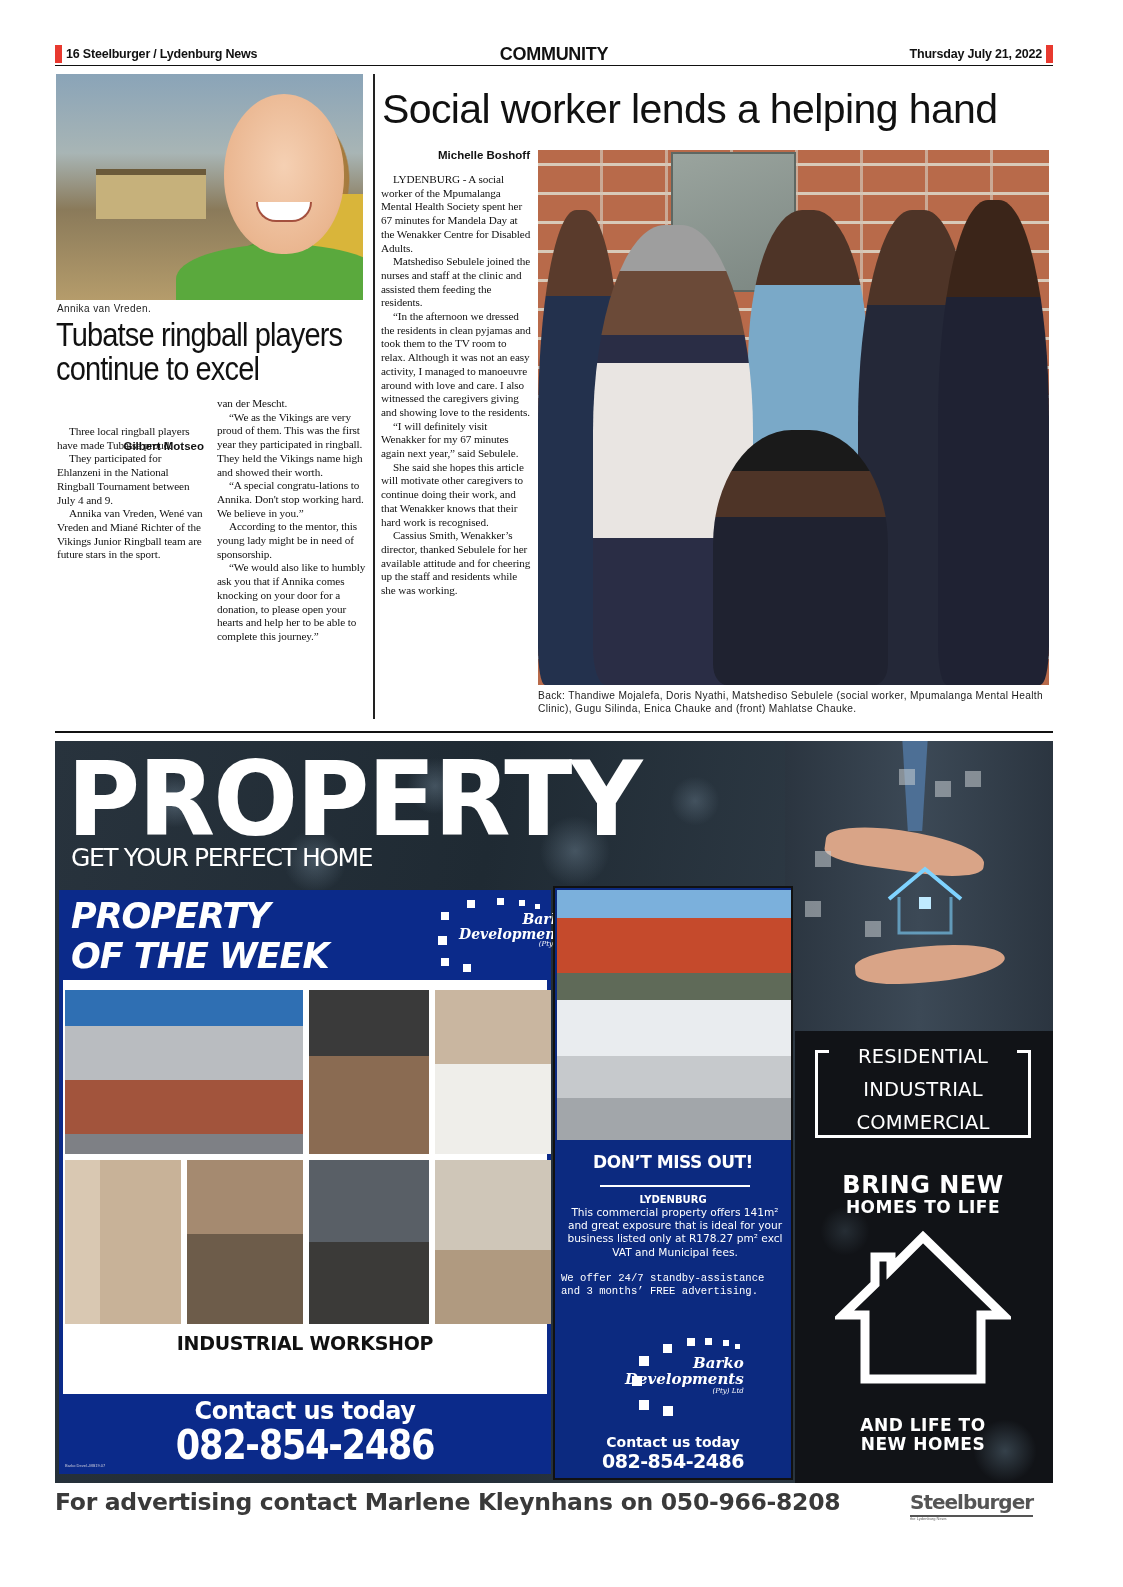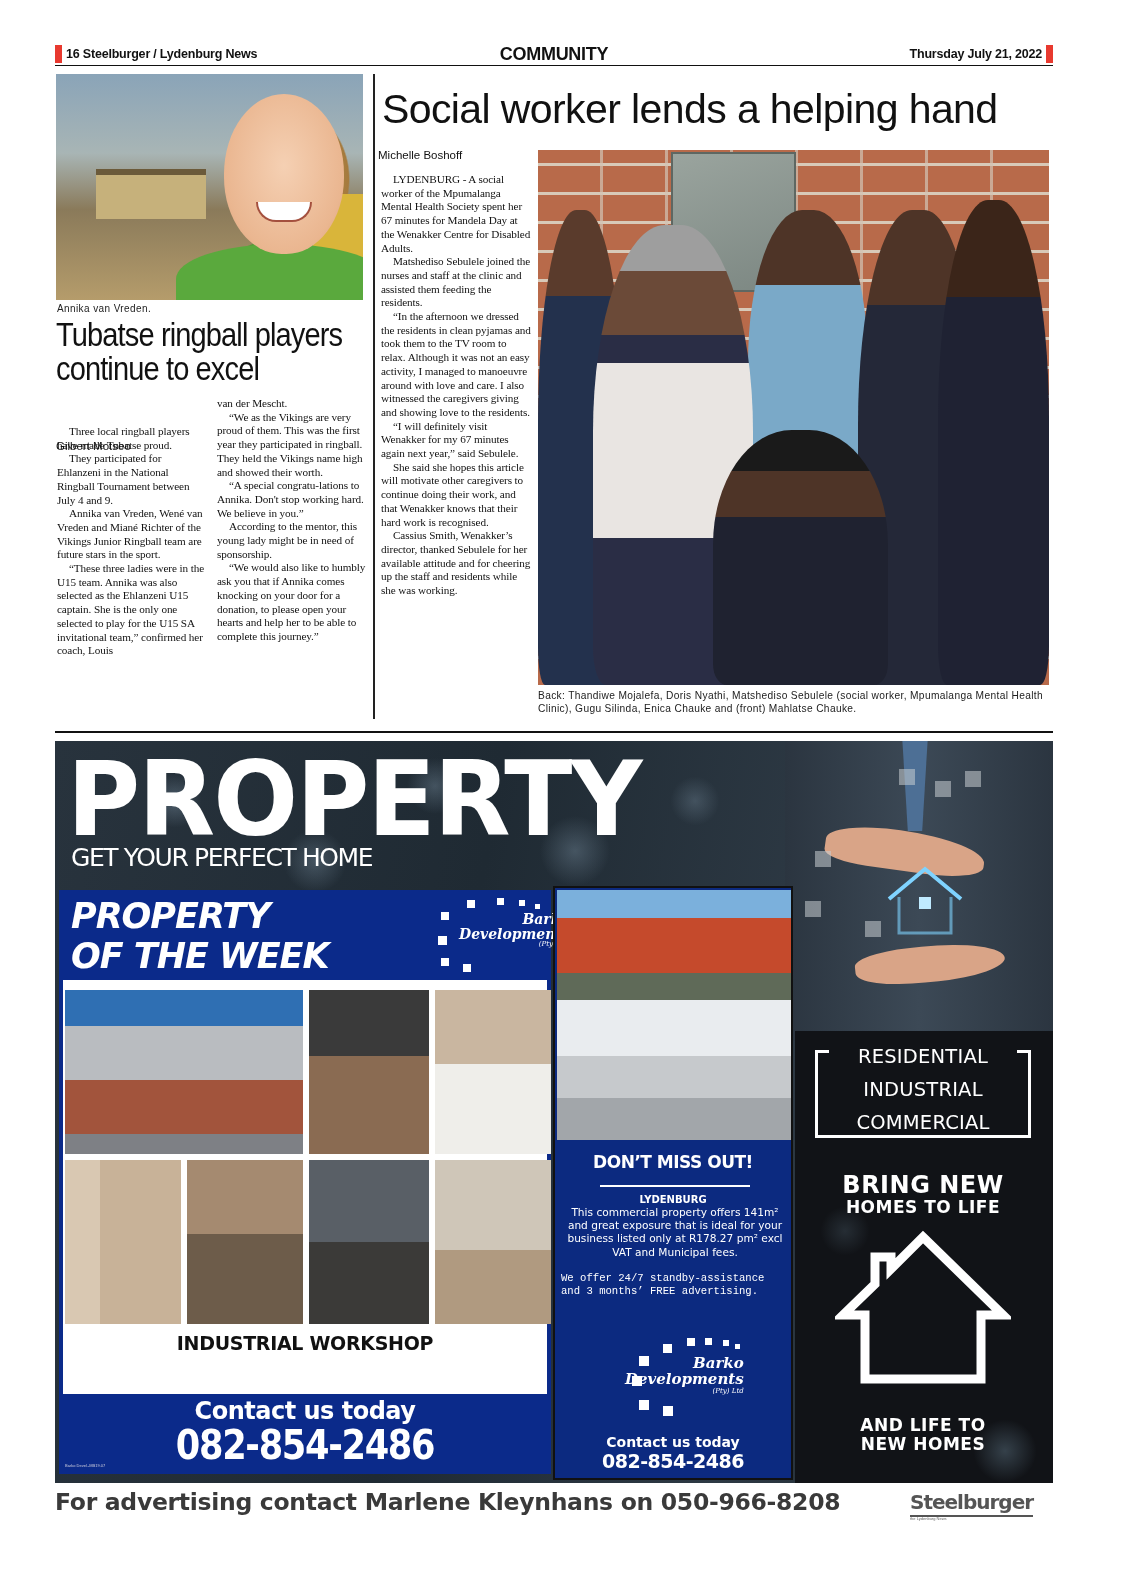--- a/index.html
+++ b/index.html
@@ -27,21 +27,21 @@
   .photo-annika .yellow { position: absolute; right: 0; top: 120px; width: 50px; height: 106px; background: #d9b53a; }
   .photo-annika .face { position: absolute; left: 168px; top: 20px; width: 120px; height: 160px; border-radius: 50% 50% 48% 48%; background: radial-gradient(ellipse at 50% 45%, #f5d0b3 0%, #eab690 70%, #d39b74 100%); }
   .photo-annika .smile { position: absolute; left: 200px; top: 128px; width: 56px; height: 20px; border-radius: 0 0 28px 28px; background: #fff; border: 2px solid #a4503e; border-top: none; }
   .photo-annika .hoodie { position: absolute; left: 120px; top: 170px; width: 210px; height: 70px; border-radius: 50% 50% 0 0; background: #5aa93d; }
 
   .caption-small { position: absolute; font-family: "Liberation Sans", sans-serif; font-size: 10px; color: #222; letter-spacing: 0.4px; }
   .cap-annika { left: 57px; top: 303px; }
 
   .headline-left { position: absolute; left: 56px; top: 318px; width: 320px; font-family: "Liberation Sans", sans-serif; font-size: 33px; line-height: 34px; letter-spacing: -1px; transform: scaleX(0.88); transform-origin: left top; white-space: nowrap; }
 
-  .byline { position: absolute; font-family: "Liberation Sans", sans-serif; font-size: 11.5px; font-weight: normal; text-align: left; }
+  .byline { position: absolute; font-family: "Liberation Sans", sans-serif; font-size: 11.5px; font-weight: bold; text-align: right; }
   .byline-left { left: 56px; top: 397px; width: 148px; margin-top: 43px; }
   .byline-right { left: 378px; top: 149px; width: 152px; }
 
   .col { position: absolute; font-size: 11.2px; line-height: 13.7px; text-align: left; letter-spacing: -0.1px; }
   .col p { text-indent: 12px; }
   .col-left1 { left: 57px; top: 425px; width: 150px; }
   .col-left2 { left: 217px; top: 397px; width: 150px; }
   .col-mid { left: 381px; top: 173px; width: 152px; }
 
   .vrule { position: absolute; left: 373px; top: 74px; width: 1.5px; height: 645px; background: #222; }
@@ -164,21 +164,20 @@
   <div>Tubatse ringball players</div>
   <div>continue to excel</div>
 </div>
 
 <div class="byline byline-left">Gilbert Motseo</div>
 
 <div class="col col-left1">
   <p>Three local ringball players have made Tubatse proud.</p>
   <p>They participated for Ehlanzeni in the National Ringball Tournament between July 4 and 9.</p>
   <p>Annika van Vreden, Wené van Vreden and Miané Richter of the Vikings Junior Ringball team are future stars in the sport.</p>
-  <p>“These three ladies were in the U15 team. Annika was also selected as the Ehlanzeni U15 captain. She is the only one selected to play for the U15 SA invitational team,” confirmed her coach, Louis</p>
 </div>
 
 <div class="col col-left2">
   <div>van der Mescht.</div>
   <p>“We as the Vikings are very proud of them. This was the first year they participated in ringball. They held the Vikings name high and showed their worth.</p>
   <p>“A special congratu-lations to Annika. Don't stop working hard. We believe in you.”</p>
   <p>According to the mentor, this young lady might be in need of sponsorship.</p>
   <p>“We would also like to humbly ask you that if Annika comes knocking on your door for a donation, to please open your hearts and help her to be able to complete this journey.”</p>
 </div>
 

